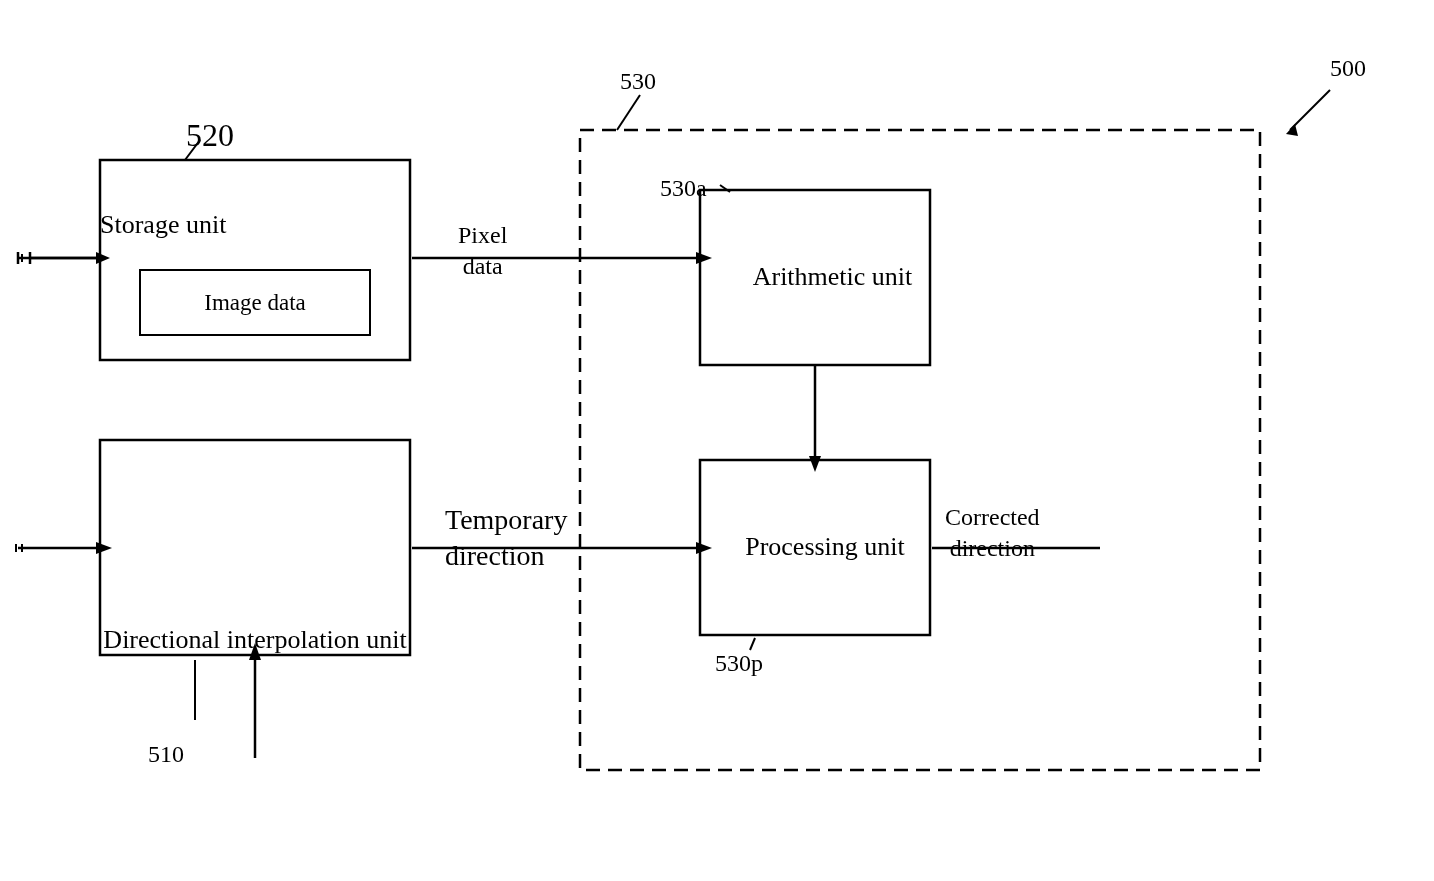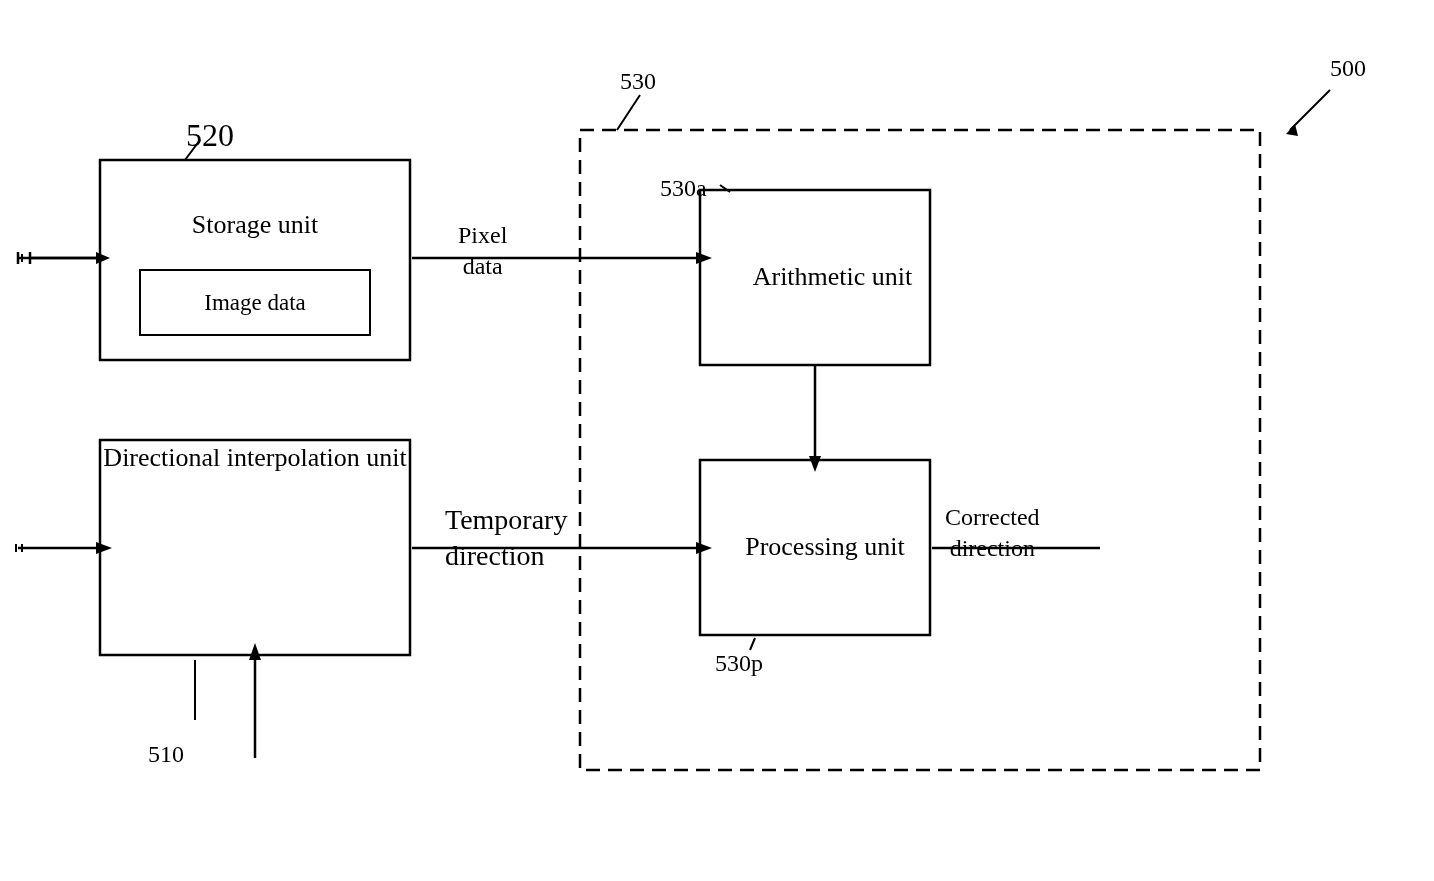--- a/index.html
+++ b/index.html
@@ -98,21 +98,21 @@
 
   <div class="label" style="top:55px; left:1330px; font-size:24px;">500</div>
 
   <div class="label" style="top:68px; left:620px; font-size:24px;">530</div>
 
   <div class="label" style="top:117px; left:160px; font-size:32px;margin-left:26px;">520</div>
 
   <div class="label" style="top:175px; left:660px; font-size:24px;">530a</div>
 
   <div style="position:absolute; top:175px; left:100px; width:310px; height:100px;
-              display:flex; align-items:center; justify-content:center;
+              display:flex; align-items:center; 
               text-align:center; font-size:26px; line-height:1.3;">
     <span>Storage unit</span>
   </div>
 
   <div style="position:absolute; top:270px; left:140px; width:230px; height:65px;
               display:flex; align-items:center; justify-content:center;
               text-align:center; font-size:23px;">
     <span>Image data</span>
   </div>
 
@@ -128,21 +128,21 @@
   </div>
 
   <div style="position:absolute; top:460px; left:700px; width:250px; height:175px;
               display:flex; align-items:center; justify-content:center;
               text-align:center; font-size:26px; line-height:1.4;">
     <span>Processing
 unit</span>
   </div>
 
   <div style="position:absolute; top:440px; left:100px; width:310px; height:218px;
-              display:flex; align-items:flex-start; justify-content:center;
+              display:flex; align-items:flex-end; justify-content:center;
               text-align:center; font-size:26px; line-height:1.4;">
     <span>Directional
 interpolation
 unit</span>
   </div>
 
   <div style="position:absolute; top:502px; left:445px; font-size:28px; text-align:left; line-height:1.3;">
     Temporary<br>direction
   </div>
 

